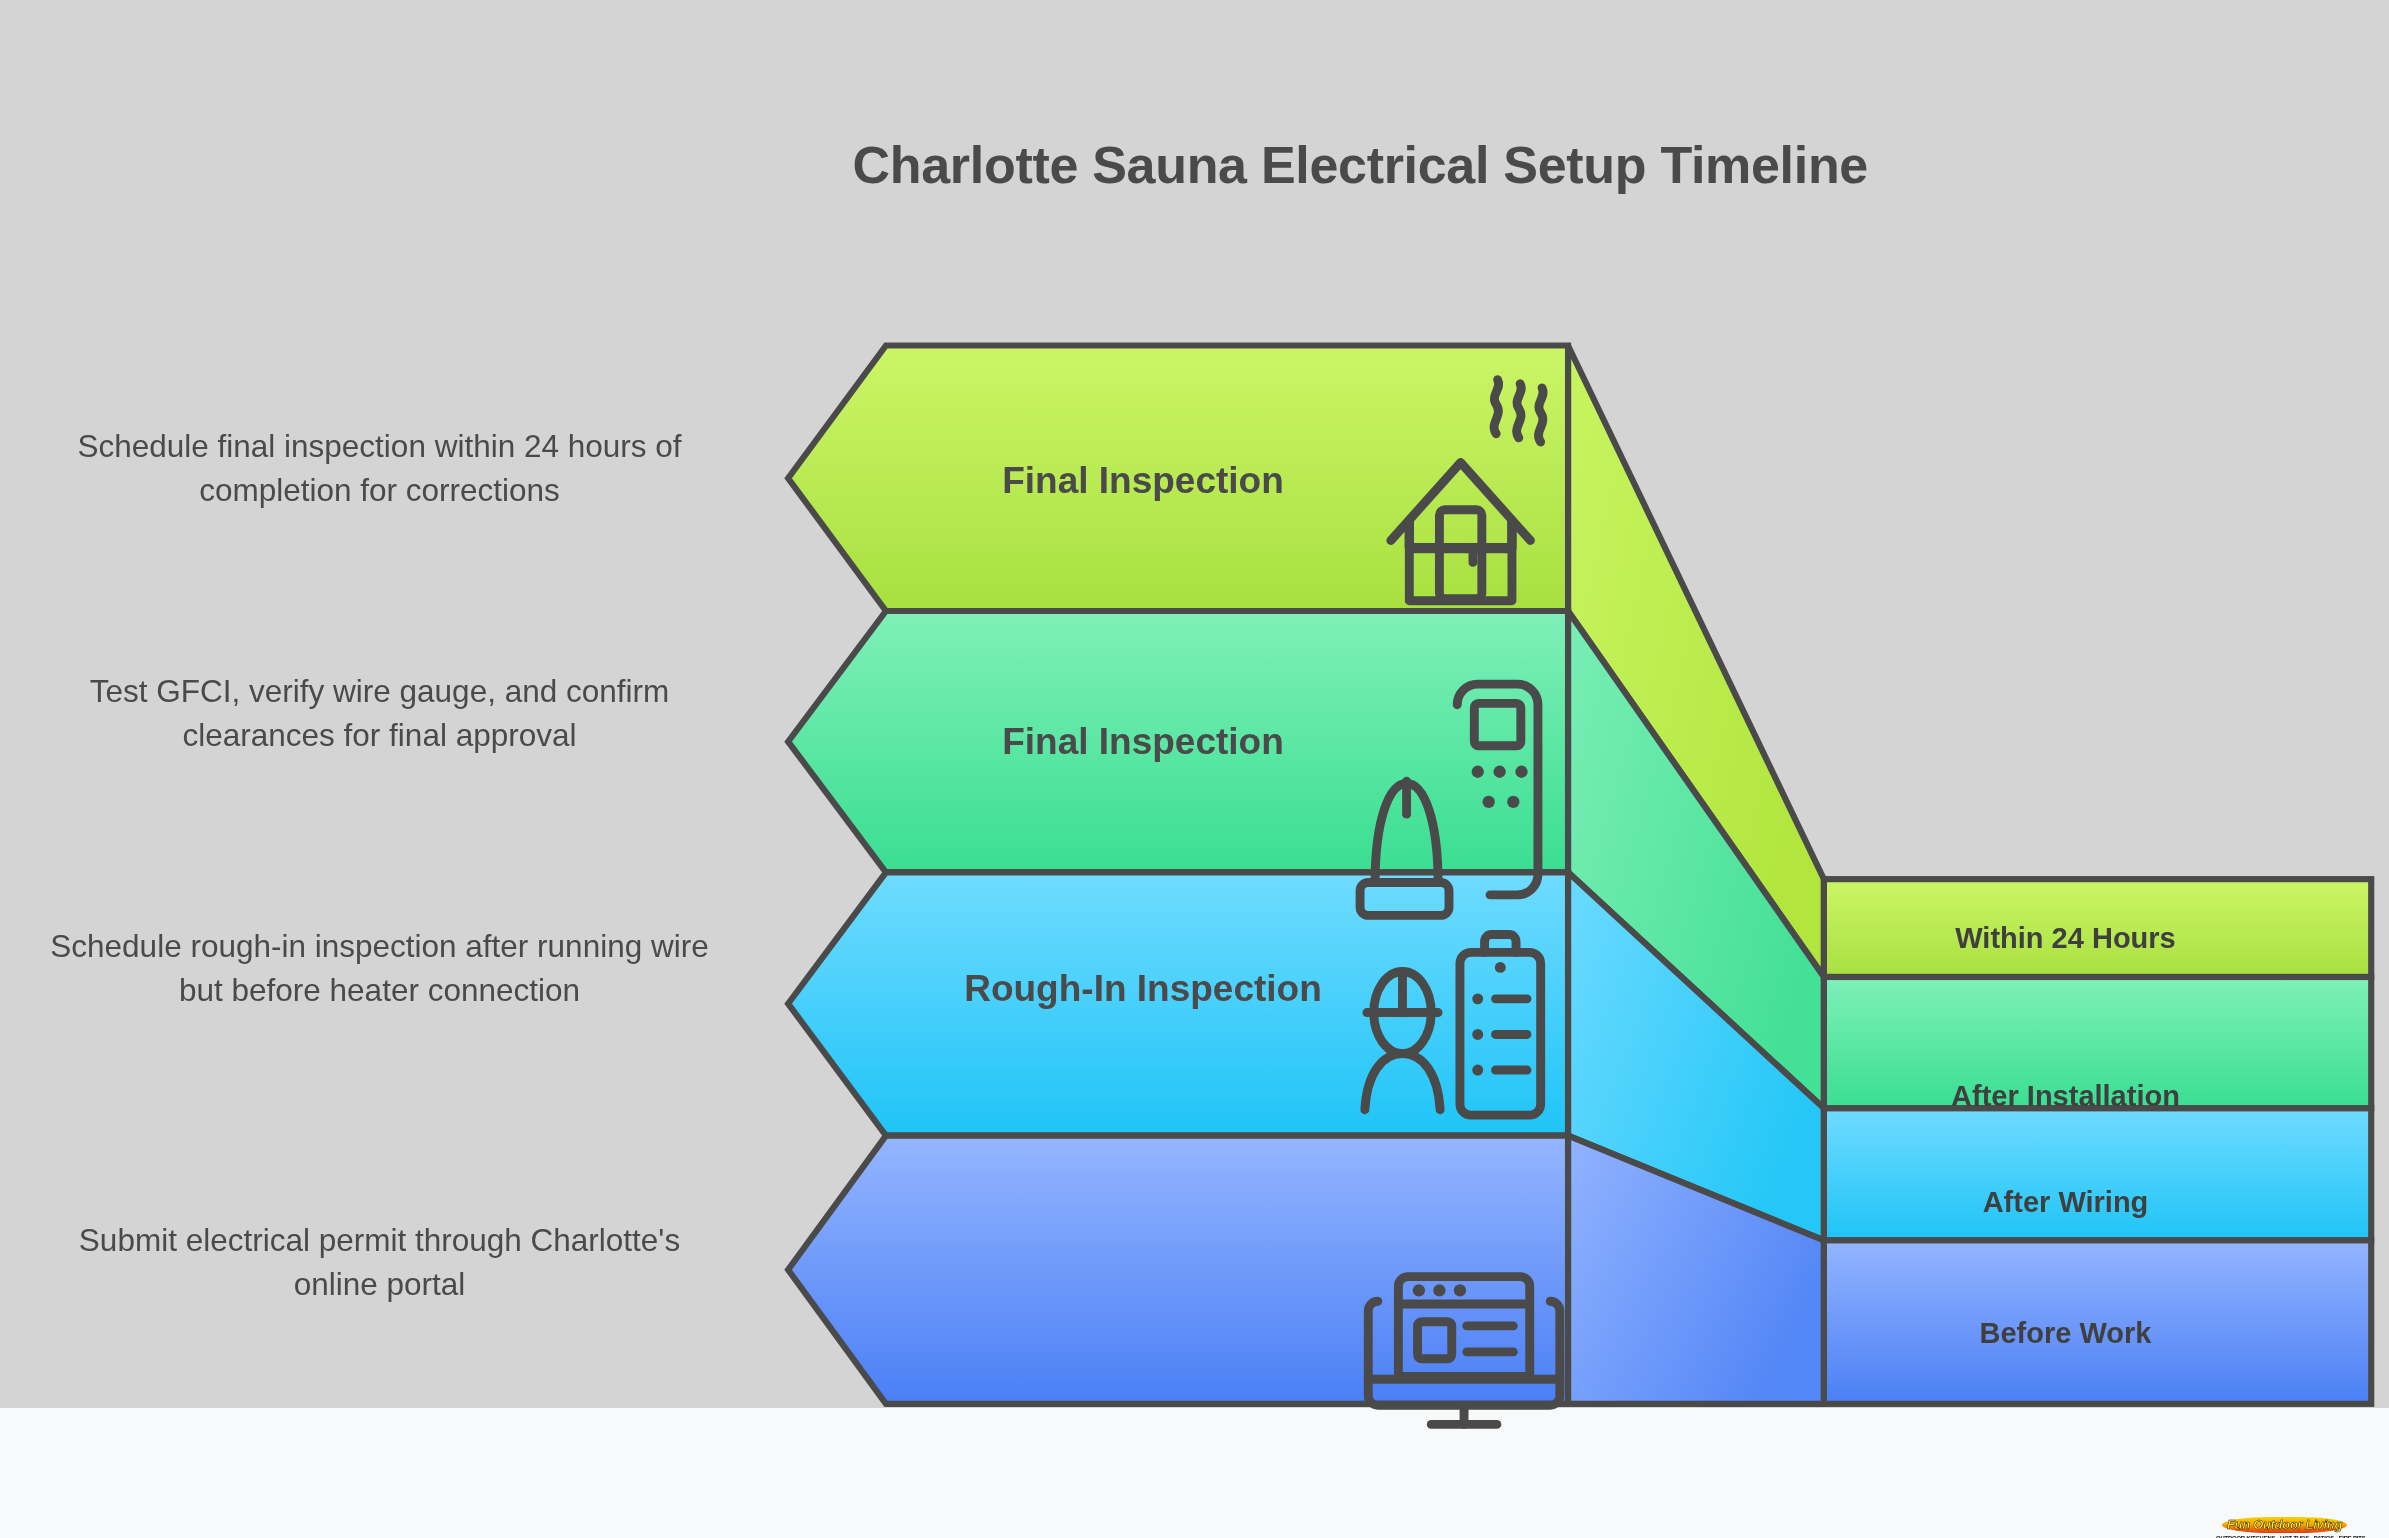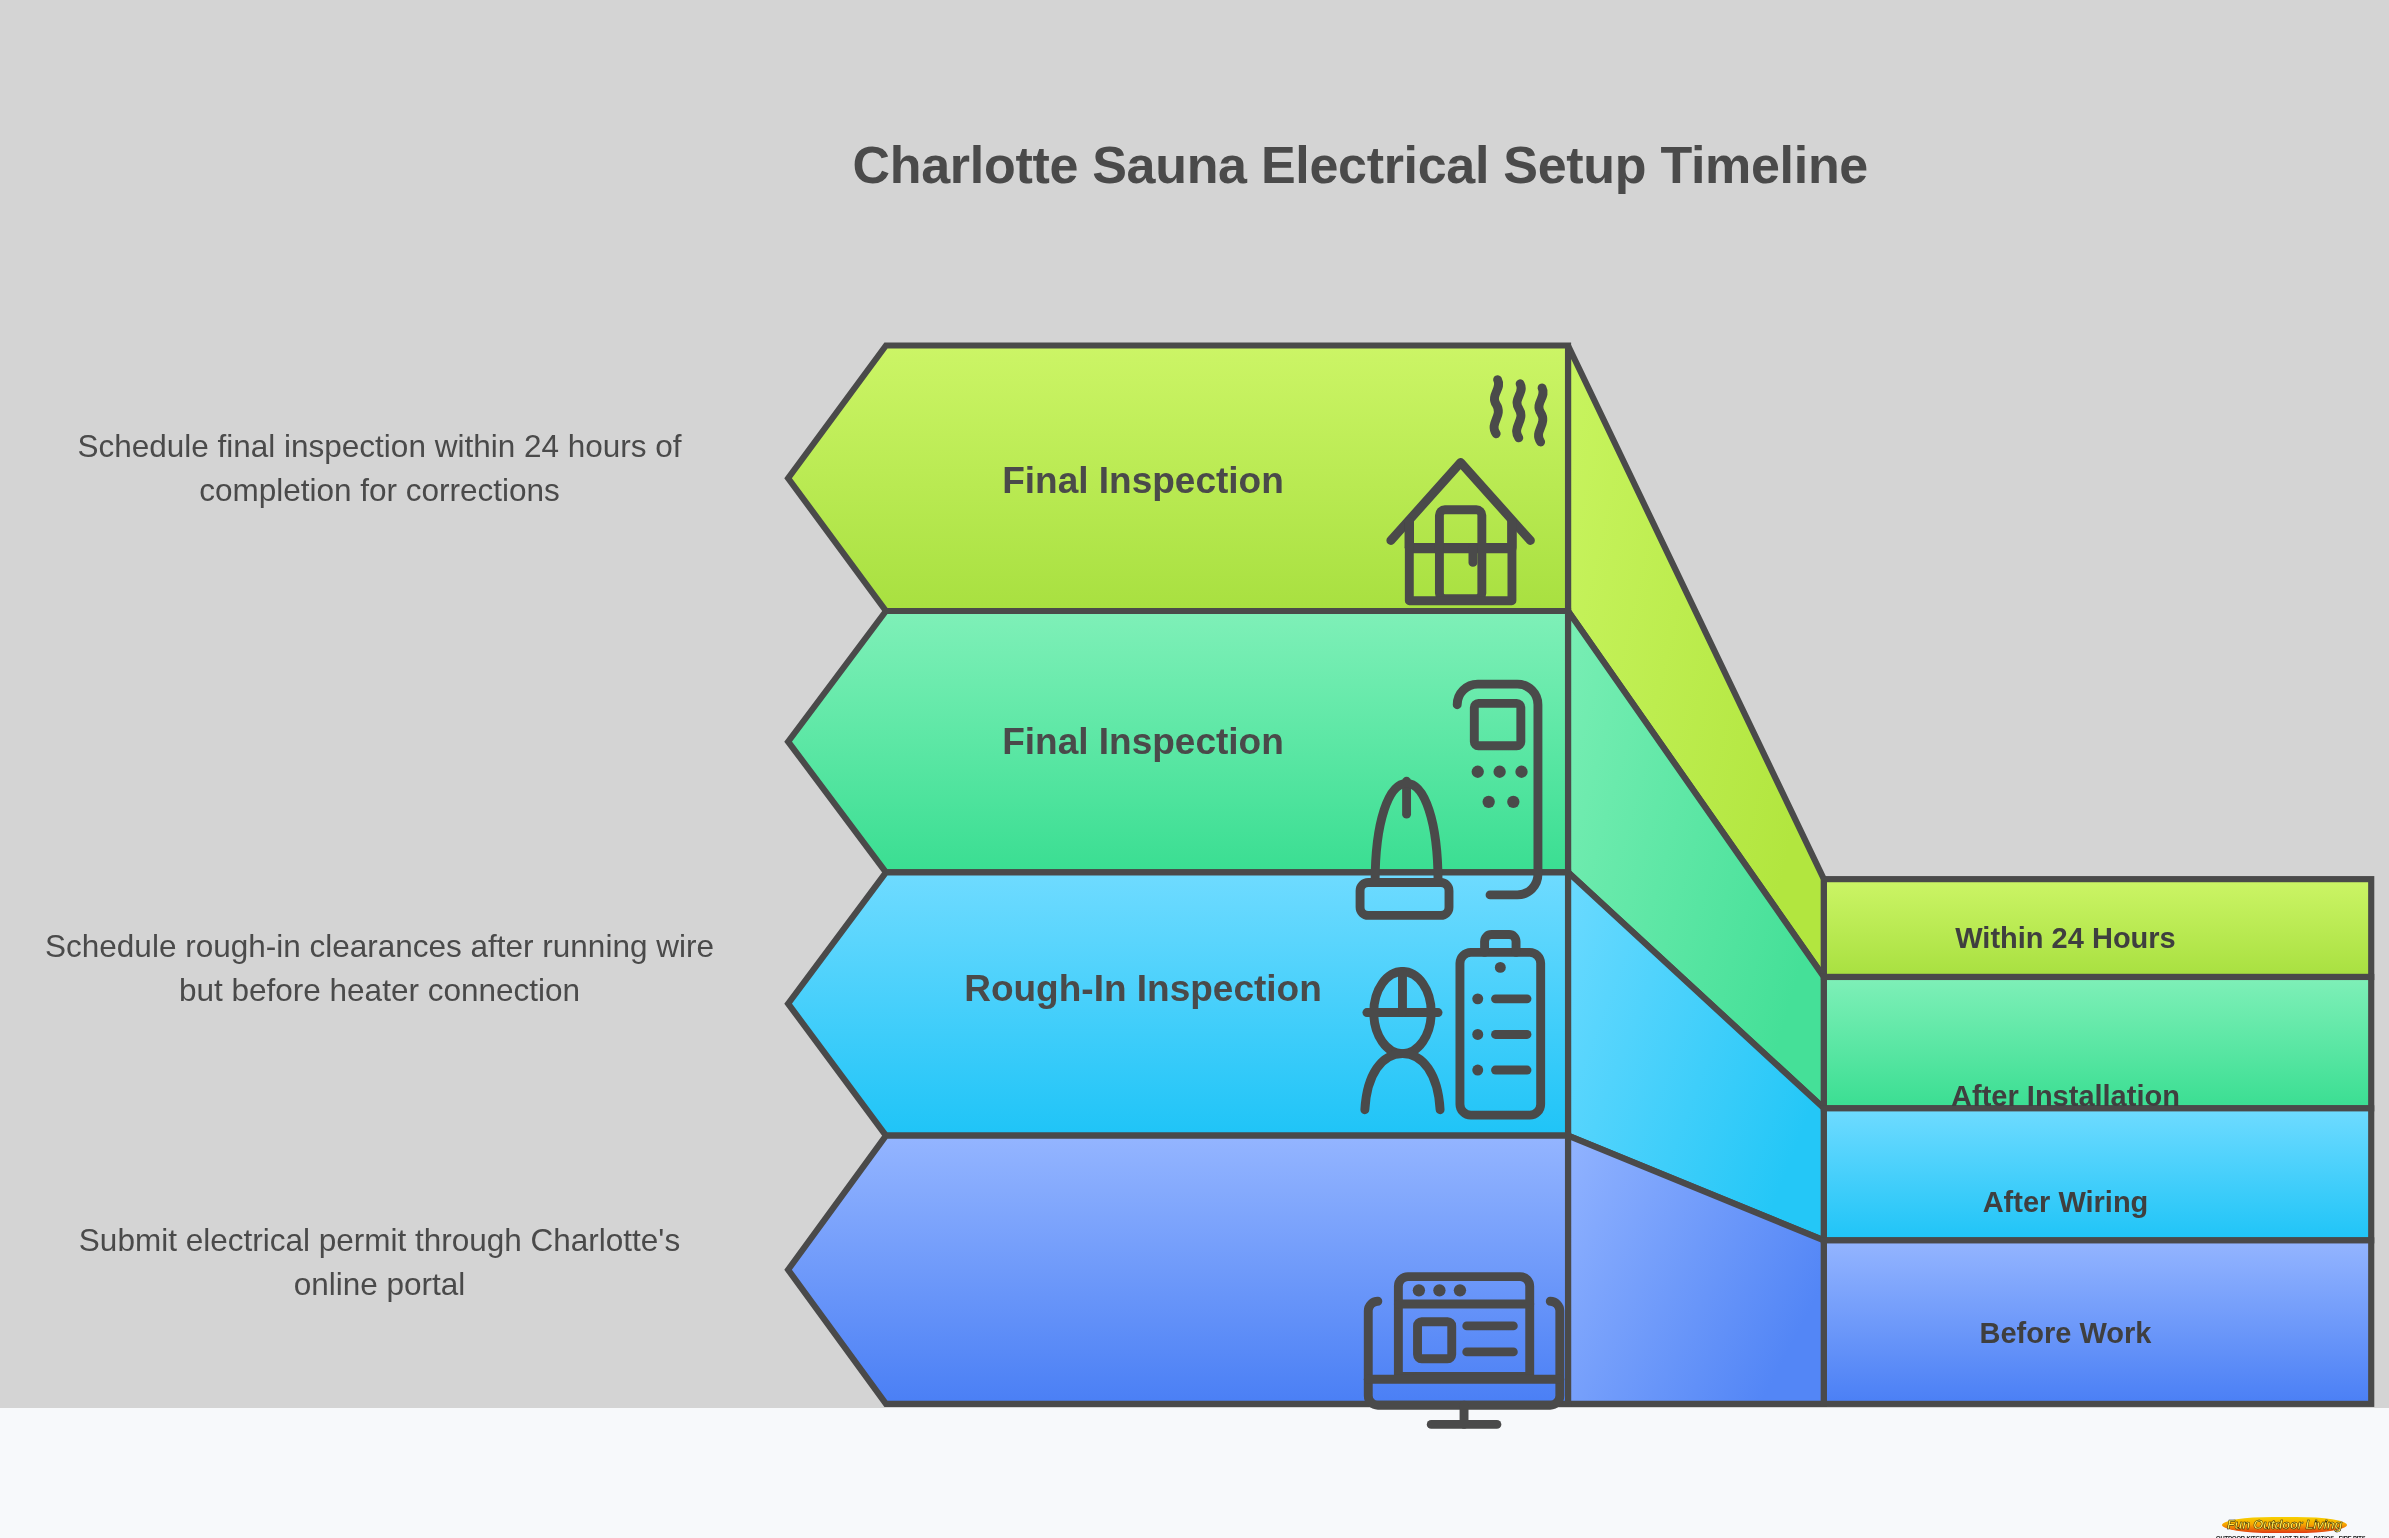--- a/index.html
+++ b/index.html
@@ -113,21 +113,22 @@
 </head>
 <body>
 
 <div id="root">
 
   <div class="panel"></div>
 
   <div class="title">Charlotte Sauna Electrical Setup Timeline</div>
 
   <div class="desc d0">Schedule final inspection within 24 hours of completion for corrections</div>
-  <div class="desc d2">Schedule rough-in clearances after running wire but before heater connection</div>
+  <div class="desc d1">Test GFCI, verify wire gauge, and confirm clearances for final approval</div>
+  <div class="desc d2">Schedule rough-in inspection after running wire but before heater connection</div>
   <div class="desc d3">Submit electrical permit through Charlotte's online portal</div>
 
   <svg class="diagram" viewBox="0 0 3492 2248">
     <defs>
       <linearGradient id="g0" x1="0" y1="0" x2="0" y2="1">
         <stop offset="0%" stop-color="#ccf566"></stop>
           <stop offset="100%" stop-color="#a8e040"></stop>
       </linearGradient>
       <linearGradient id="g1" x1="0" y1="0" x2="0" y2="1">
         <stop offset="0%" stop-color="#7ff0b8"></stop>

